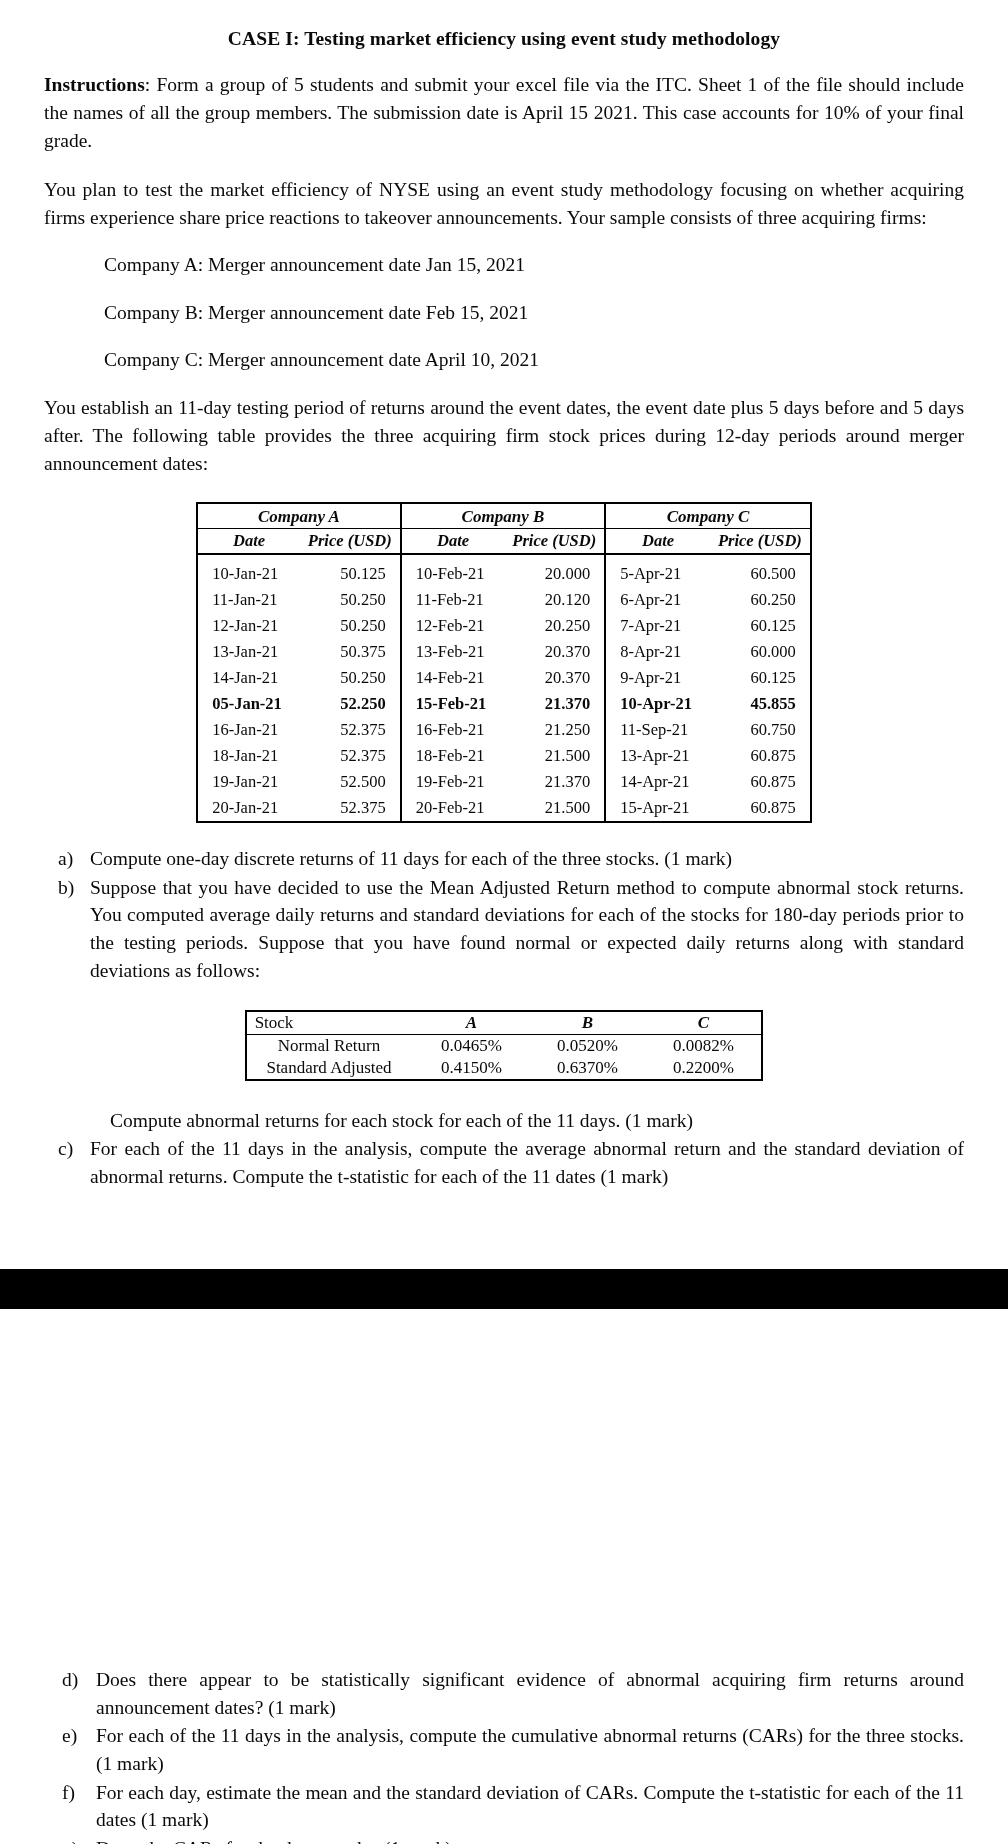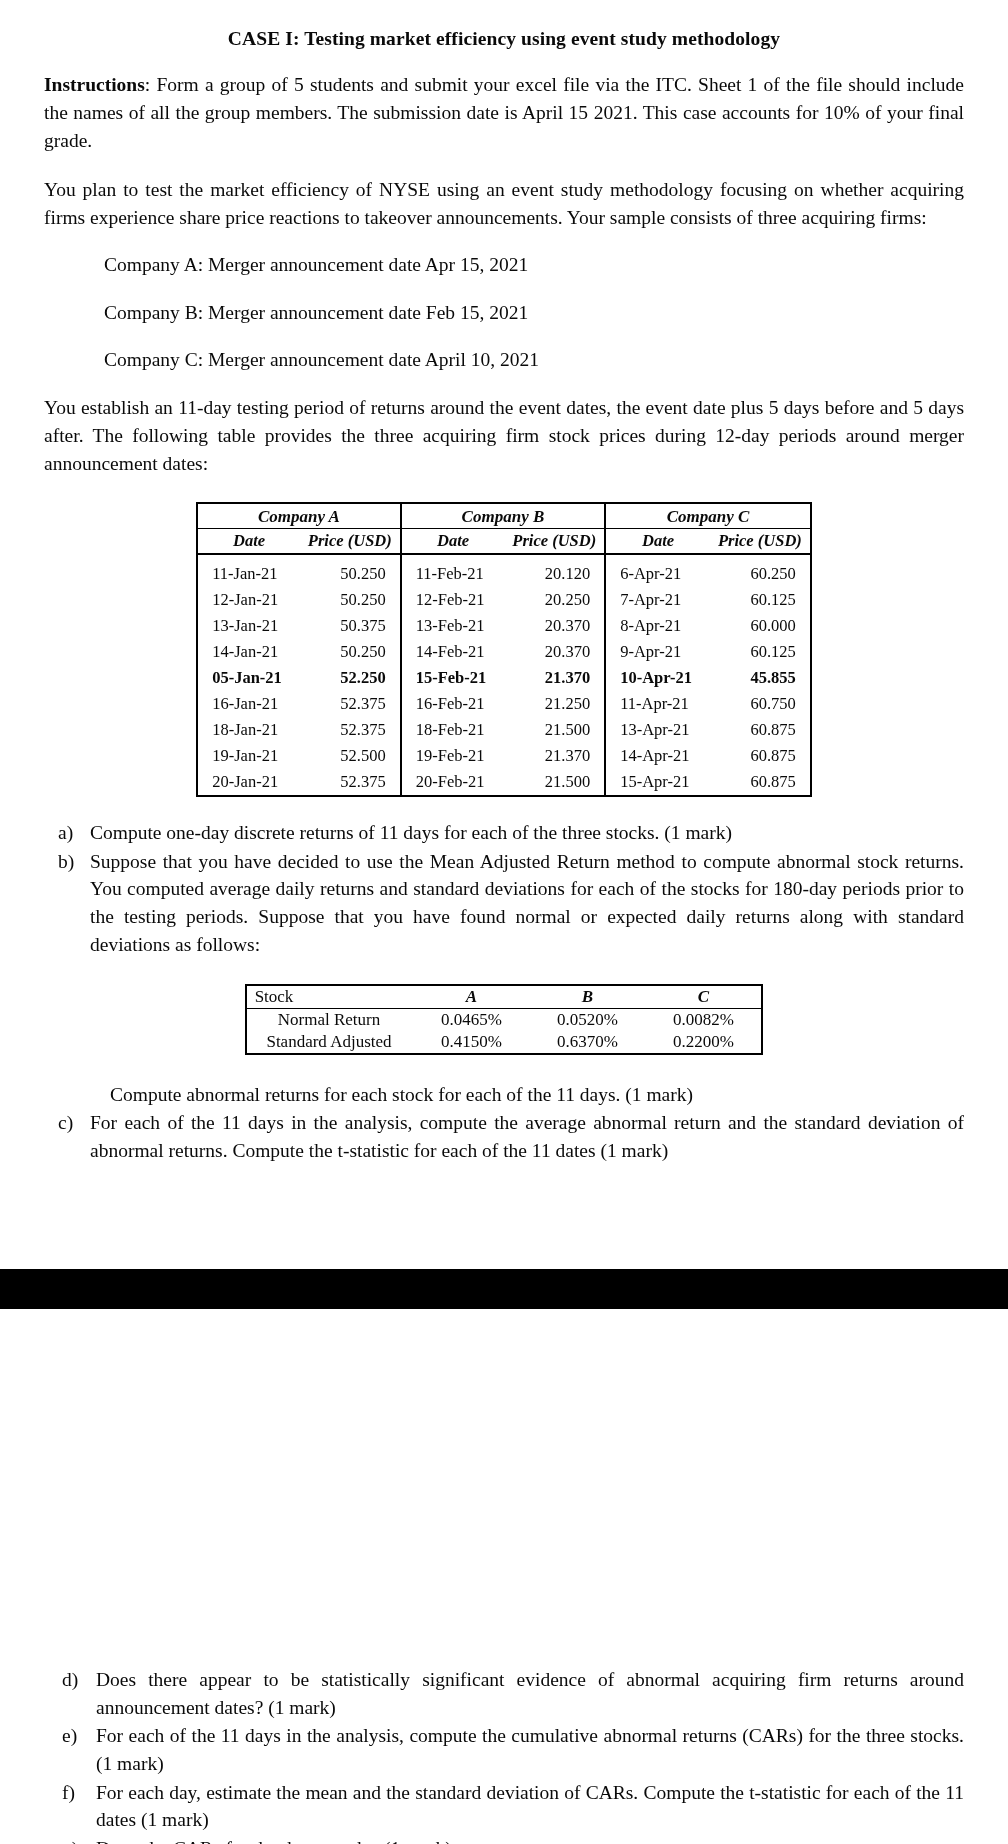--- a/index.html
+++ b/index.html
@@ -203,21 +203,21 @@
 <div class="page">
 
   <div class="doc-title">CASE I: Testing market efficiency using event study methodology</div>
 
   <div class="body-block">
 
     <p class="para"><span class="lead">Instructions</span><span>: Form a group of 5 students and submit your excel file via the ITC. Sheet 1 of the file should include the names of all the group members. The submission date is April 15 2021. This case accounts for 10% of your final grade.</span></p>
 
     <p class="para">You plan to test the market efficiency of NYSE using an event study methodology focusing on whether acquiring firms experience share price reactions to takeover announcements. Your sample consists of three acquiring firms:</p>
 
-    <div class="company-line">Company A: Merger announcement date Apr 15, 2021</div>
+    <div class="company-line">Company A: Merger announcement date Jan 15, 2021</div>
     <div class="company-line">Company B: Merger announcement date Feb 15, 2021</div>
     <div class="company-line">Company C: Merger announcement date April 10, 2021</div>
 
     <p class="para">You establish an 11-day testing period of returns around the event dates, the event date plus 5 days before and 5 days after. The following table provides the three acquiring firm stock prices during 12-day periods around merger announcement dates:</p>
   </div>
 
   <div class="price-table-wrap">
     <table class="price-table">
       <thead>
         <tr class="grp">
@@ -229,20 +229,28 @@
           <th>Date</th>
           <th>Price (USD)</th>
           <th class="vsep">Date</th>
           <th>Price (USD)</th>
           <th class="vsep">Date</th>
           <th>Price (USD)</th>
         </tr>
       </thead>
       <tbody id="price-table-body">
           <tr>
+            <td class="date">10-Jan-21</td>
+            <td class="price">50.125</td>
+            <td class="date vsep">10-Feb-21</td>
+            <td class="price">20.000</td>
+            <td class="date vsep">5-Apr-21</td>
+            <td class="price">60.500</td>
+          </tr>
+          <tr>
             <td class="date">11-Jan-21</td>
             <td class="price">50.250</td>
             <td class="date vsep">11-Feb-21</td>
             <td class="price">20.120</td>
             <td class="date vsep">6-Apr-21</td>
             <td class="price">60.250</td>
           </tr>
           <tr>
             <td class="date">12-Jan-21</td>
             <td class="price">50.250</td>
@@ -273,21 +281,21 @@
             <td class="date vsep">15-Feb-21</td>
             <td class="price">21.370</td>
             <td class="date vsep">10-Apr-21</td>
             <td class="price">45.855</td>
           </tr>
           <tr>
             <td class="date">16-Jan-21</td>
             <td class="price">52.375</td>
             <td class="date vsep">16-Feb-21</td>
             <td class="price">21.250</td>
-            <td class="date vsep">11-Apr-21</td>
+            <td class="date vsep">11-Sep-21</td>
             <td class="price">60.750</td>
           </tr>
           <tr>
             <td class="date">18-Jan-21</td>
             <td class="price">52.375</td>
             <td class="date vsep">18-Feb-21</td>
             <td class="price">21.500</td>
             <td class="date vsep">13-Apr-21</td>
             <td class="price">60.875</td>
           </tr>

